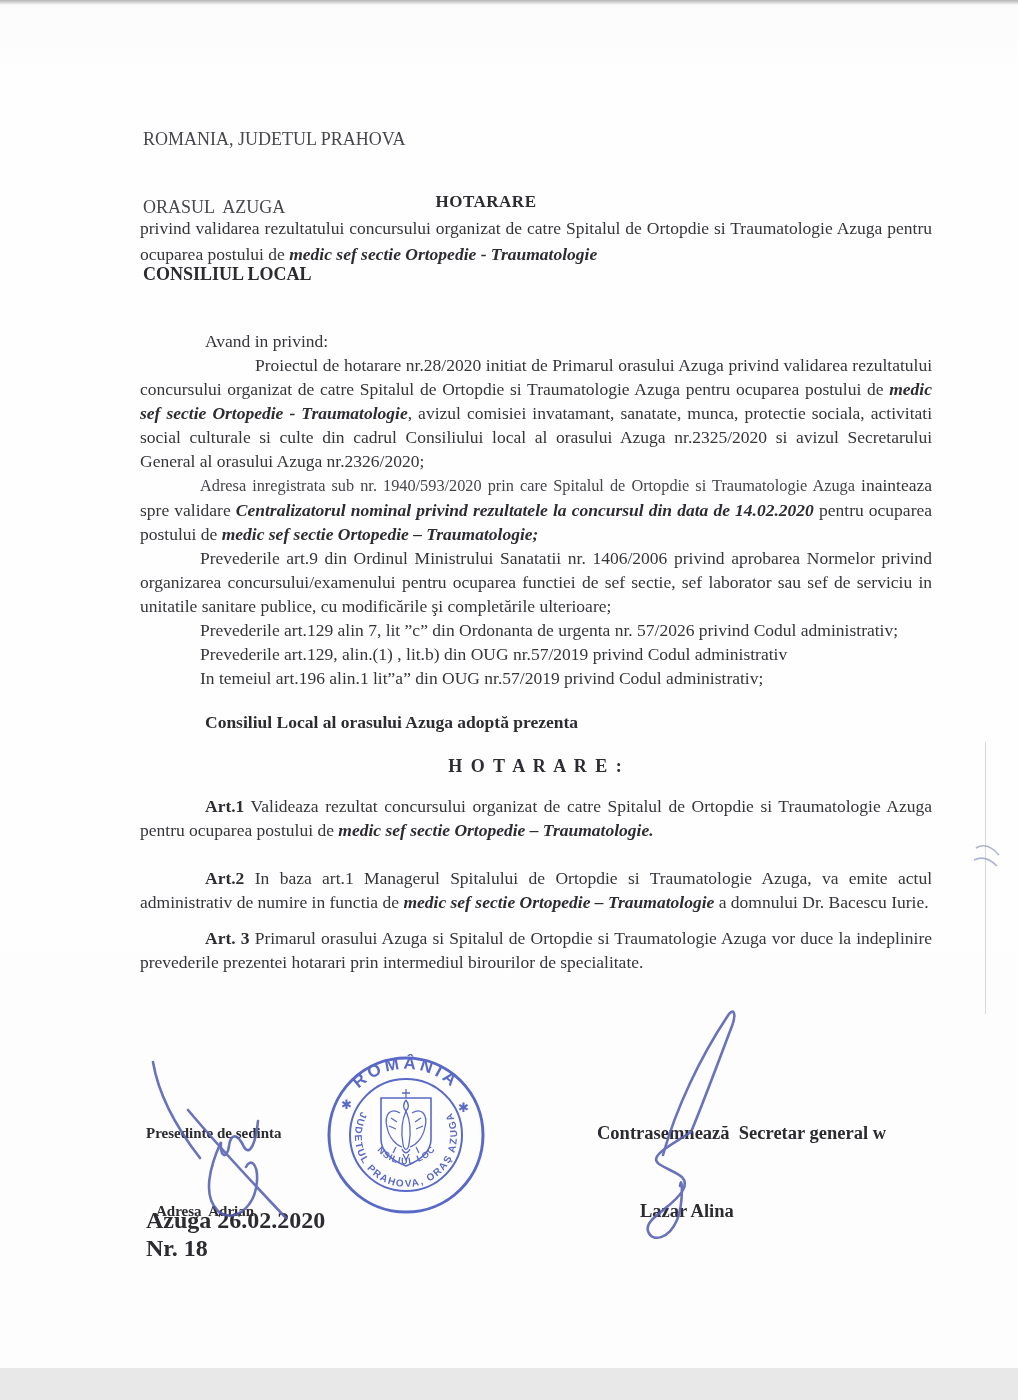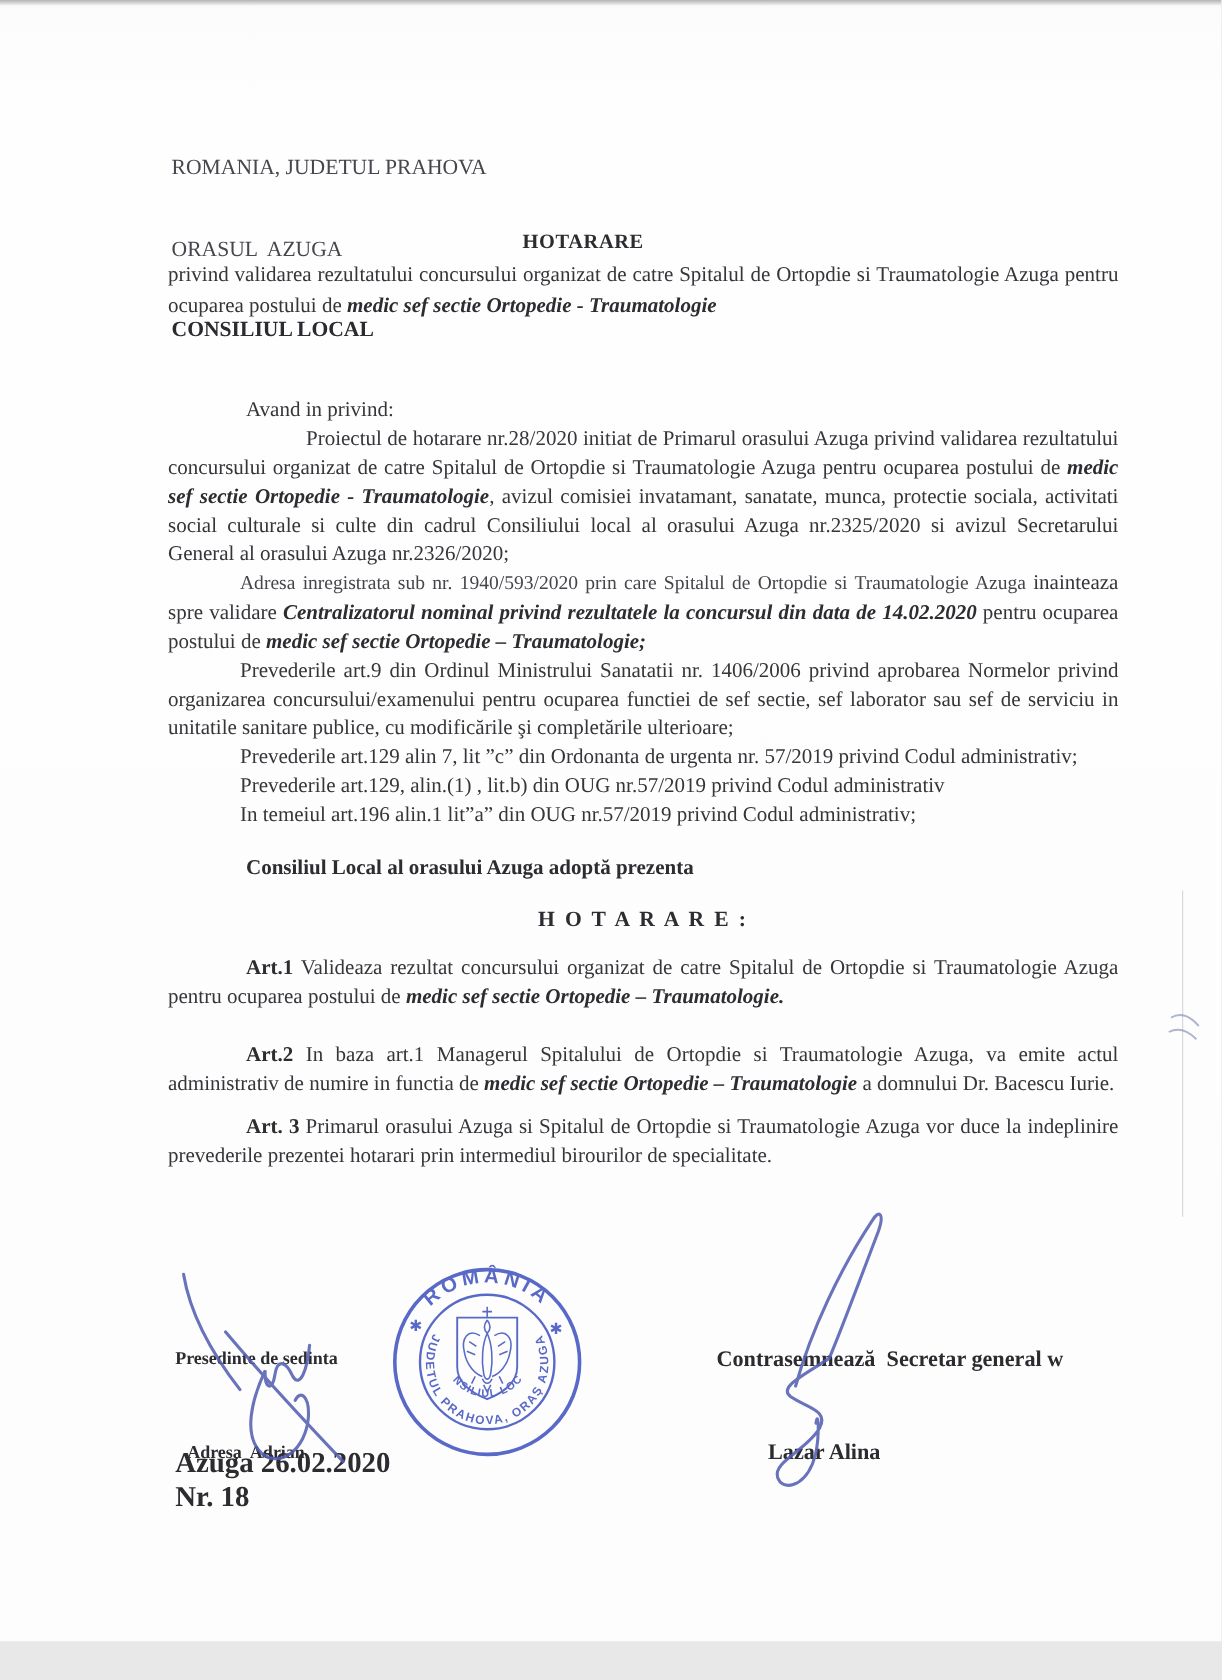--- a/index.html
+++ b/index.html
@@ -62,21 +62,21 @@
   <div class="title-block">
     <div class="doc-title">HOTARARE</div>
     <p class="subtitle"><span class="r-n">privind validarea rezultatului concursului organizat de catre Spitalul de Ortopdie si Traumatologie Azuga pentru ocuparea postului de </span><span class="r-bi">medic sef sectie Ortopedie - Traumatologie</span></p>
   </div>
 
   <div class="doc-body">
       <p class="ind-md"><span class="r-n">Avand in privind:</span></p>
       <p class="ind-lg"><span class="r-n">Proiectul de hotarare nr.28/2020 initiat de Primarul orasului Azuga privind validarea rezultatului concursului organizat de catre Spitalul de Ortopdie si Traumatologie Azuga pentru ocuparea postului de </span><span class="r-bi">medic sef sectie Ortopedie - Traumatologie</span><span class="r-n">, avizul comisiei invatamant, sanatate, munca, protectie sociala, activitati social culturale si culte din cadrul Consiliului local al orasului Azuga nr.2325/2020 si avizul Secretarului General al orasului Azuga nr.2326/2020;</span></p>
       <p class="ind-sm"><span class="r-sm">Adresa inregistrata sub nr. 1940/593/2020 prin care Spitalul de Ortopdie si Traumatologie Azuga </span><span class="r-n">inainteaza spre validare </span><span class="r-bi">Centralizatorul nominal privind rezultatele la concursul din data de 14.02.2020</span><span class="r-n"> pentru ocuparea postului de </span><span class="r-bi">medic sef sectie Ortopedie – Traumatologie;</span></p>
       <p class="ind-sm"><span class="r-n">Prevederile art.9 din Ordinul Ministrului Sanatatii nr. 1406/2006 privind aprobarea Normelor privind organizarea concursului/examenului pentru ocuparea functiei de sef sectie, sef laborator sau sef de serviciu in unitatile sanitare publice, cu modificările şi completările ulterioare;</span></p>
-      <p class="ind-sm"><span class="r-n">Prevederile art.129 alin 7, lit ”c” din Ordonanta de urgenta nr. 57/2019 privind Codul administrativ;</span></p>
+      <p class="ind-sm"><span class="r-n">Prevederile art.129 alin 7, lit ”c” din Ordonanta de urgenta nr. 57/2026 privind Codul administrativ;</span></p>
       <p class="ind-sm"><span class="r-n">Prevederile art.129, alin.(1) , lit.b) din OUG nr.57/2019 privind Codul administrativ</span></p>
       <p class="ind-sm"><span class="r-n">In temeiul art.196 alin.1 lit”a” din OUG nr.57/2019 privind Codul administrativ;</span></p>
       <p class="ind-md sp-a"><span class="r-b">Consiliul Local al orasului Azuga adoptă prezenta</span></p>
       <p class="sp-a center spaced"><span class="r-b">H O T A R A R E :</span></p>
       <p class="ind-md sp-b"><span class="r-b">Art.1</span><span class="r-n"> Valideaza rezultat concursului organizat de catre Spitalul de Ortopdie si Traumatologie Azuga pentru ocuparea postului de </span><span class="r-bi">medic sef sectie Ortopedie – Traumatologie.</span></p>
       <p class="ind-md sp-c"><span class="r-b">Art.2</span><span class="r-n"> In baza art.1 Managerul Spitalului de Ortopdie si Traumatologie Azuga, va emite actul administrativ de numire in functia de </span><span class="r-bi">medic sef sectie Ortopedie – Traumatologie</span><span class="r-n"> a domnului Dr. Bacescu Iurie.</span></p>
       <p class="ind-md sp-d"><span class="r-b">Art. 3</span><span class="r-n"> Primarul orasului Azuga si Spitalul de Ortopdie si Traumatologie Azuga vor duce la indeplinire prevederile prezentei hotarari prin intermediul birourilor de specialitate.</span></p>
     </div>
 
   <div class="sign-left">

